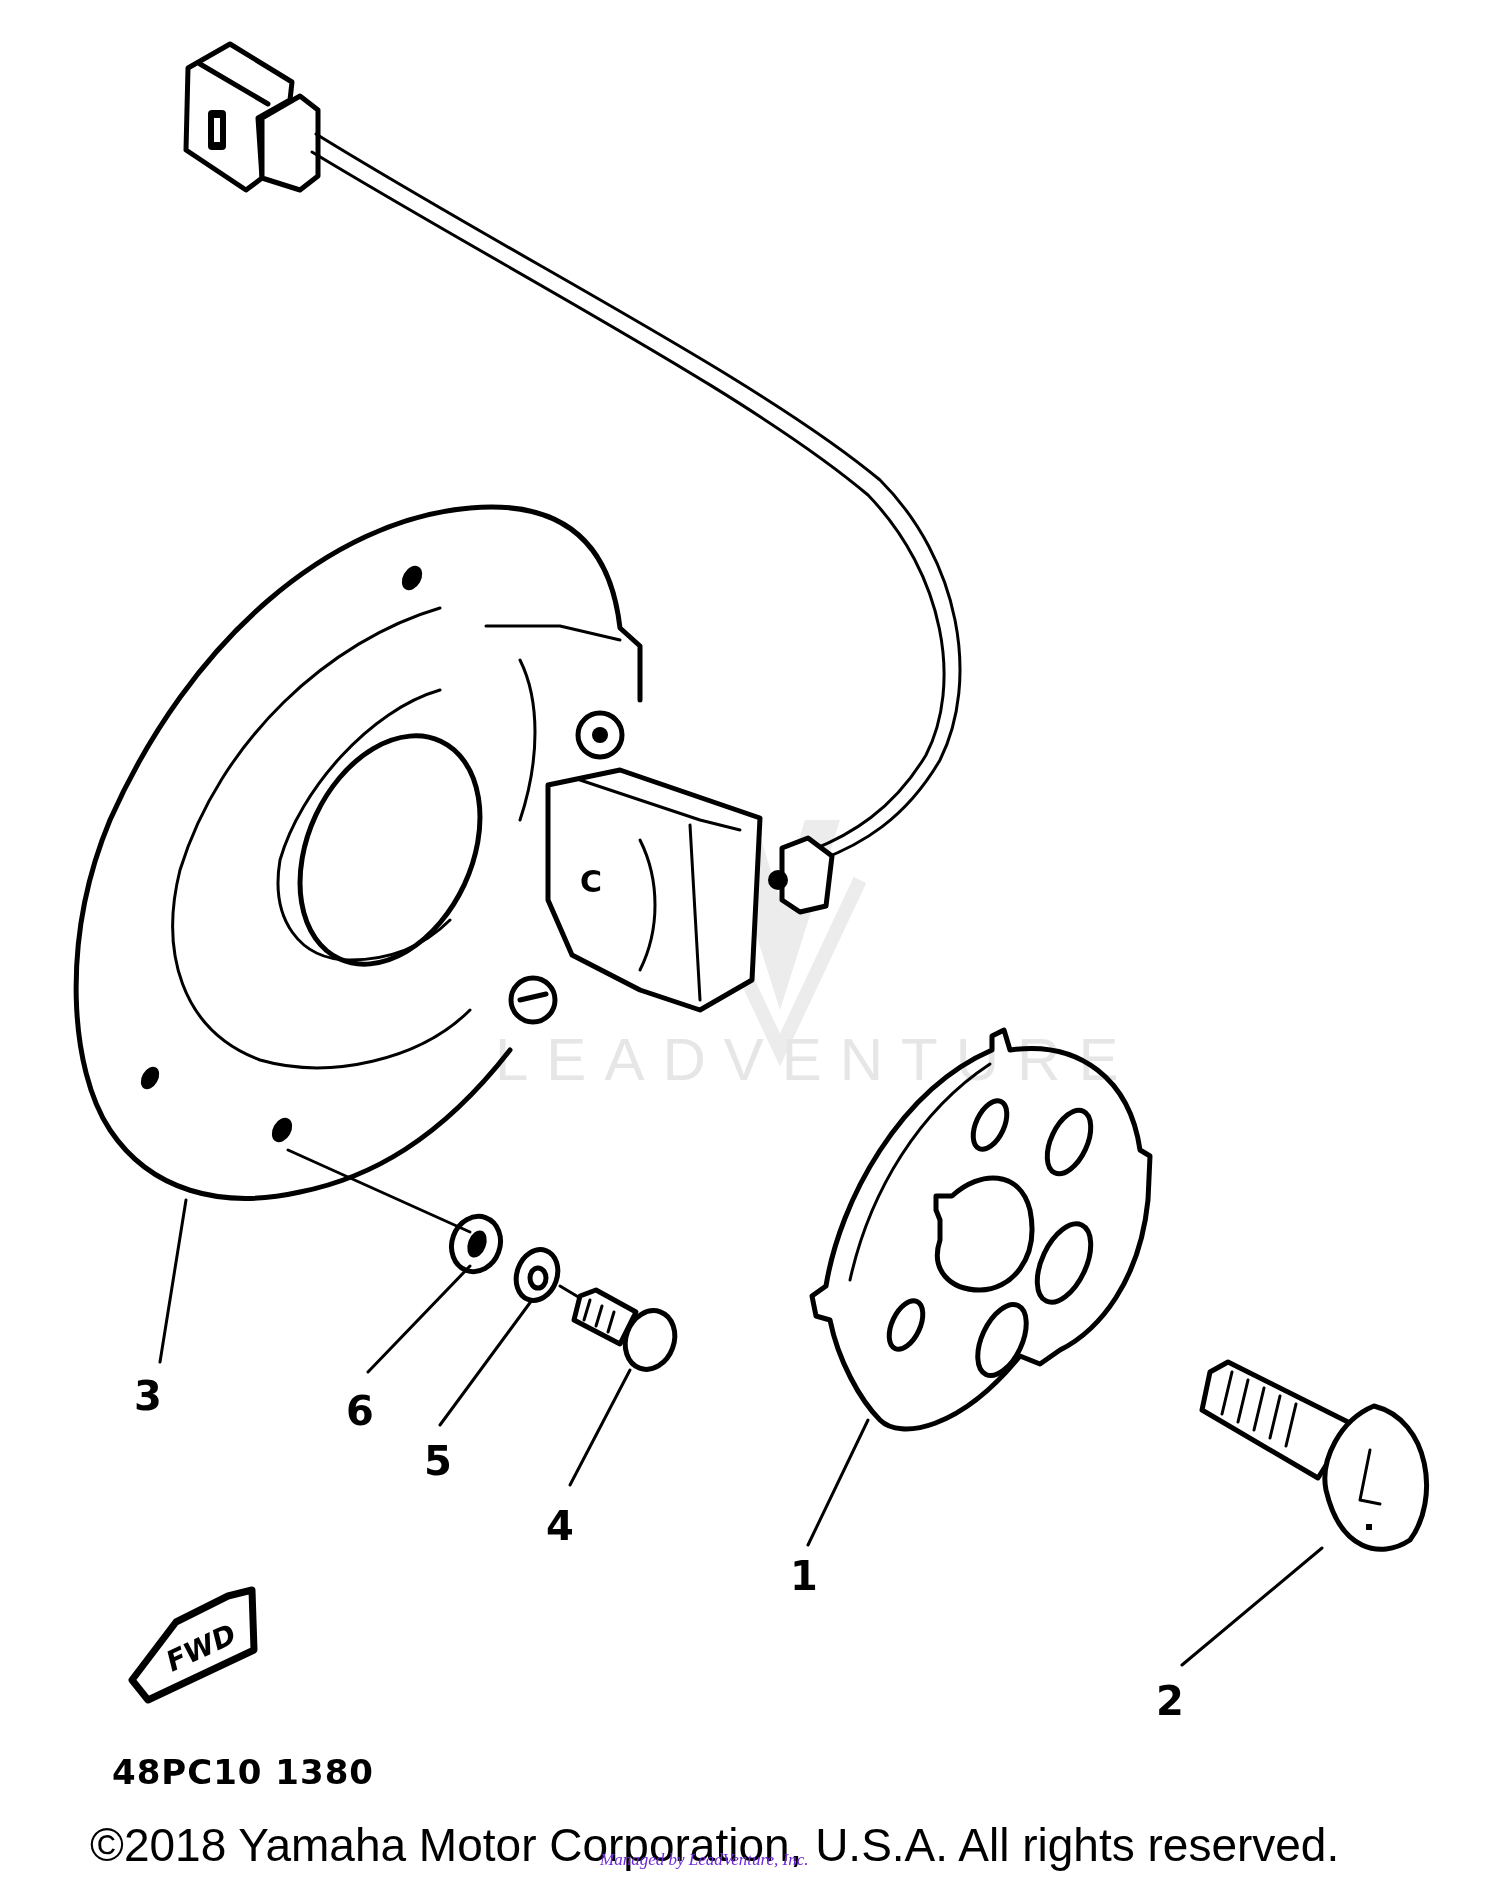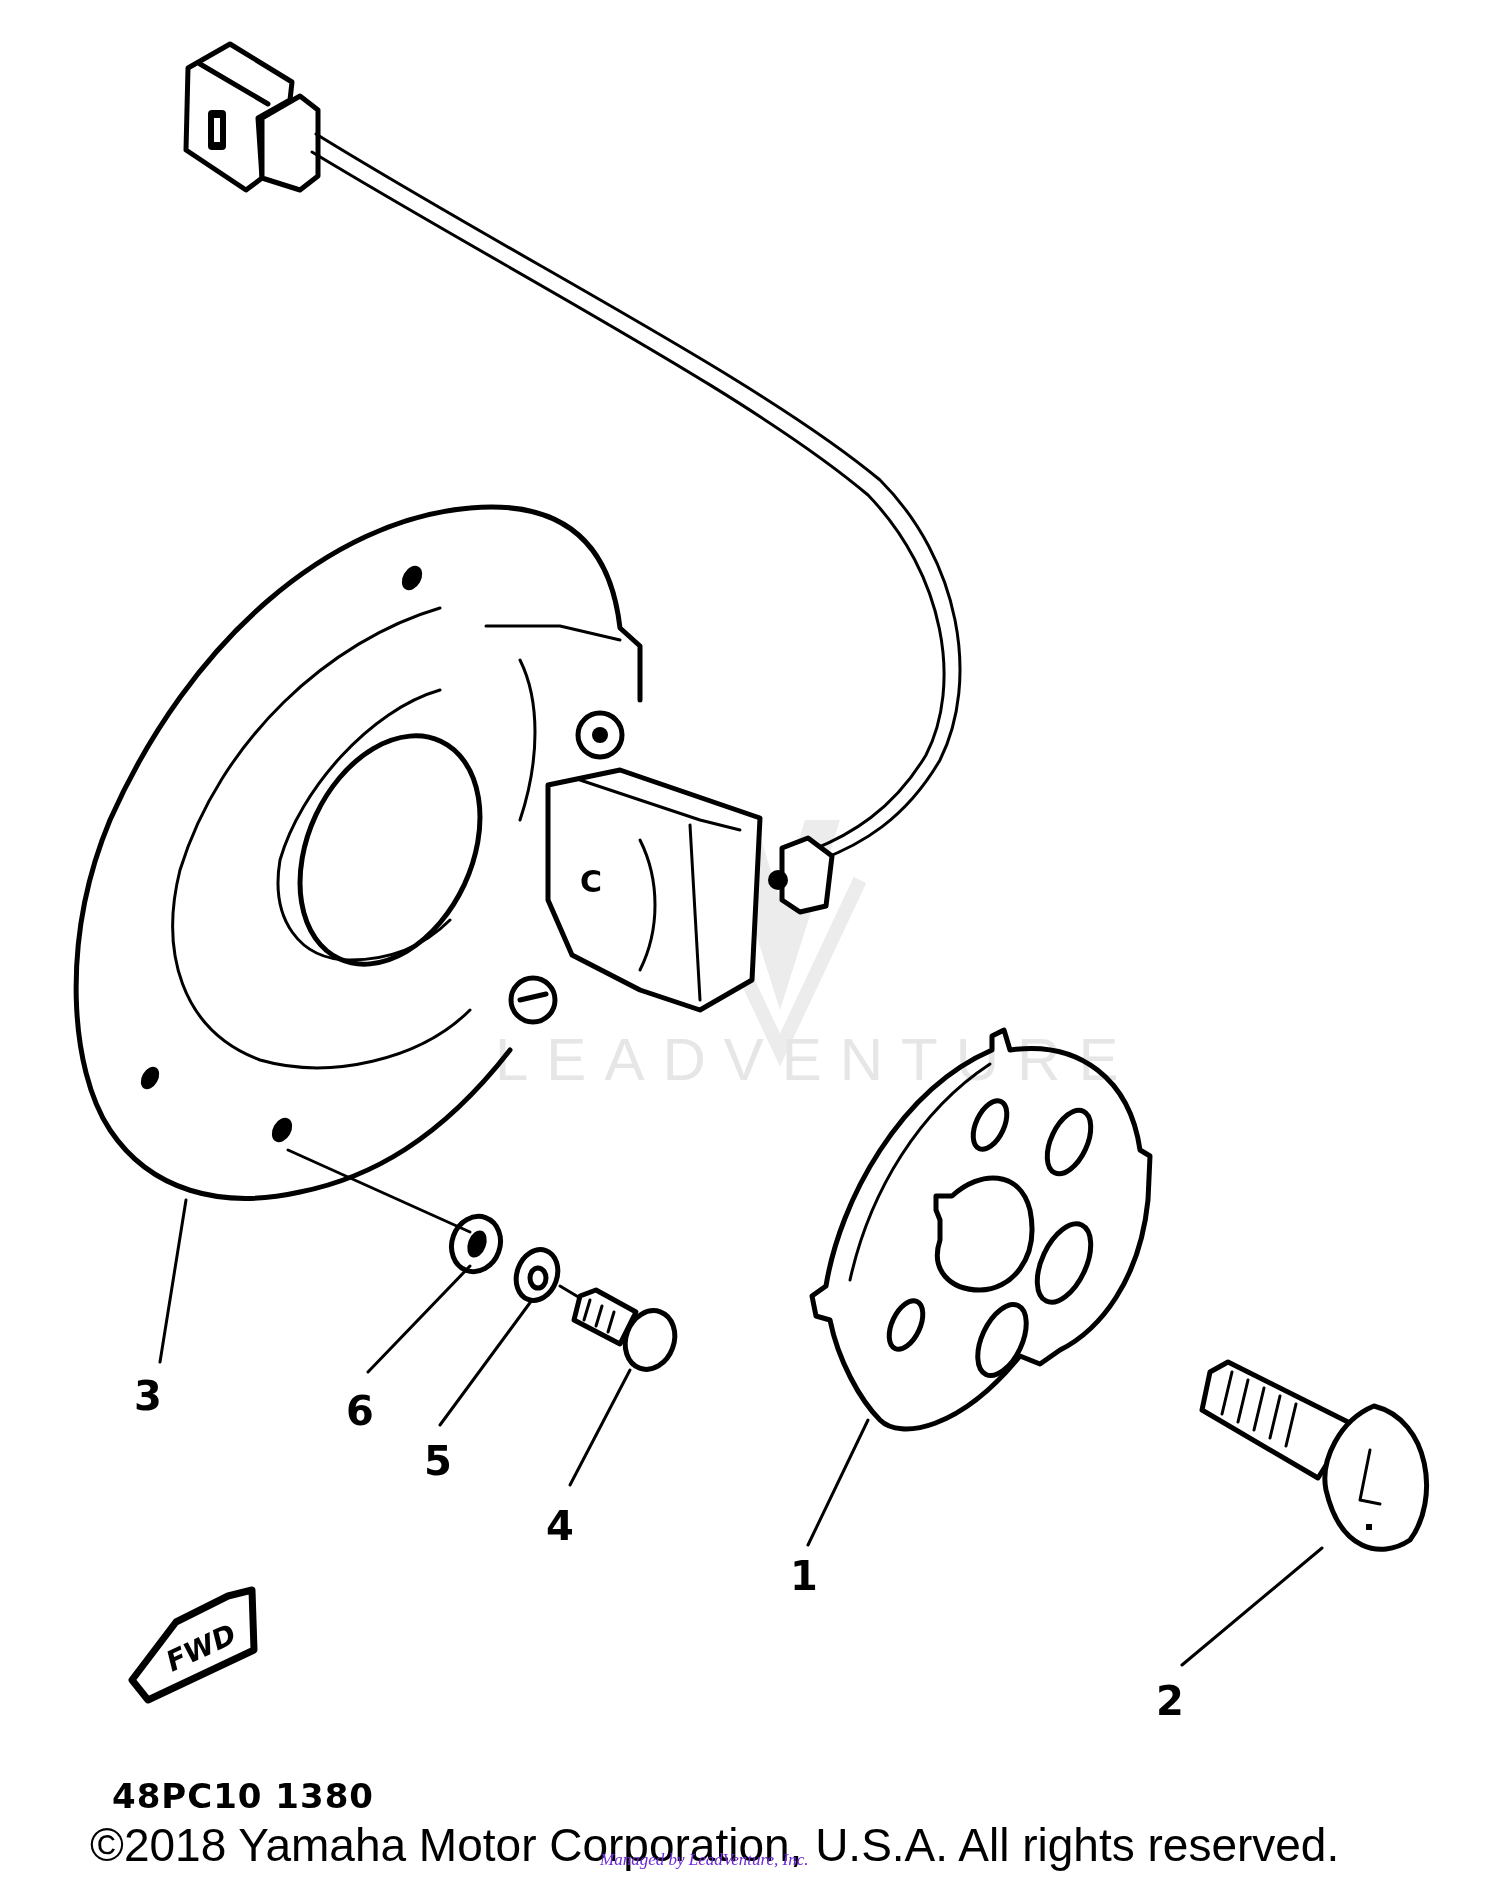--- a/index.html
+++ b/index.html
@@ -5,21 +5,21 @@
   html, body { margin: 0; padding: 0; background: #ffffff; }
   body { width: 1500px; height: 1880px; position: relative; overflow: hidden;
          font-family: "Liberation Sans", sans-serif; }
   #diagram { position: absolute; left: 0; top: 0; width: 1500px; height: 1880px; }
   .ln { fill: none; stroke: #000; stroke-width: 5; stroke-linecap: round; stroke-linejoin: round; }
   .thin { fill: none; stroke: #000; stroke-width: 3; stroke-linecap: round; stroke-linejoin: round; }
   .fillw { fill: #fff; stroke: #000; stroke-width: 5; stroke-linejoin: round; }
   .blk { fill: #000; }
   .callout { font-family: "DejaVu Sans", sans-serif; font-weight: bold; font-size: 40px; fill: #000; }
   .code { position: absolute; left: 112px; top: 1752px; font-family: "DejaVu Sans", sans-serif;
-          font-weight: bold; font-size: 34px; letter-spacing: 1px; color: #000; margin-top: 24px; }
+          font-weight: bold; font-size: 34px; letter-spacing: 1px; color: #000; }
   .copyright { position: absolute; left: 62px; top: 1818px; font-size: 46px; color: #000;
                font-family: "Liberation Sans", sans-serif; white-space: nowrap; margin-left: 28px; }
   .managed { position: absolute; left: 600px; top: 1850px; font-size: 17px; color: #6d28d9;
              font-family: "Liberation Serif", serif; font-style: italic; white-space: nowrap; }
   .watermark-text { font-family: "Liberation Sans", sans-serif; font-size: 60px; letter-spacing: 18px;
                     fill: #e6e6e6; }
 </style>
 </head>
 <body>
 

